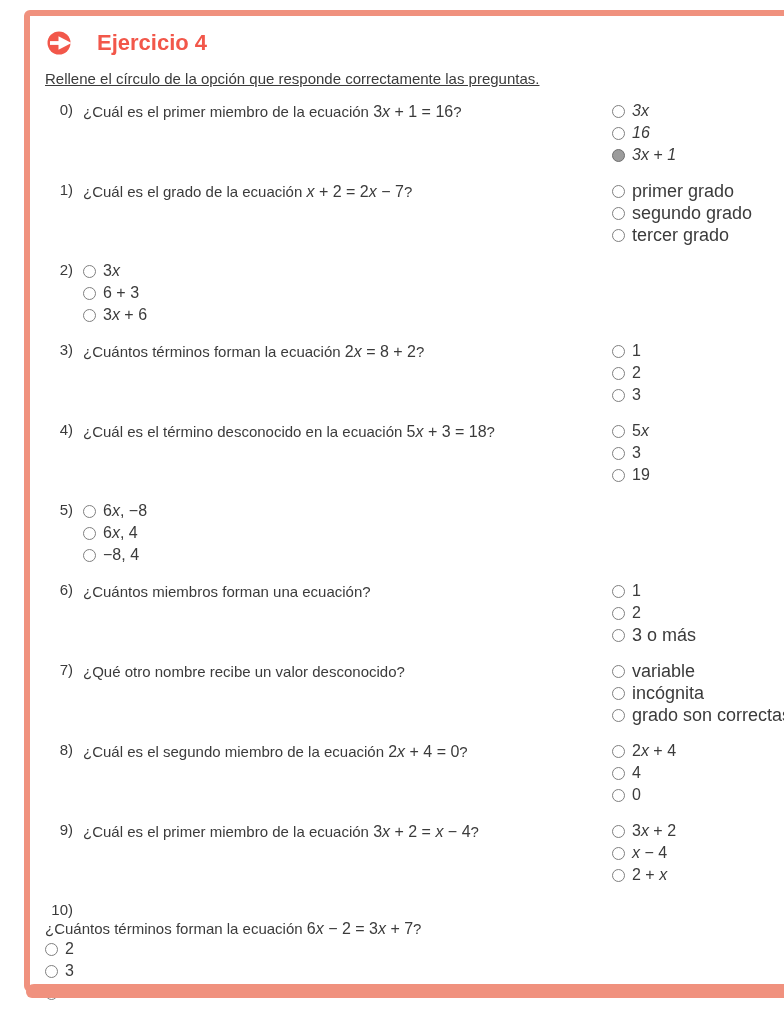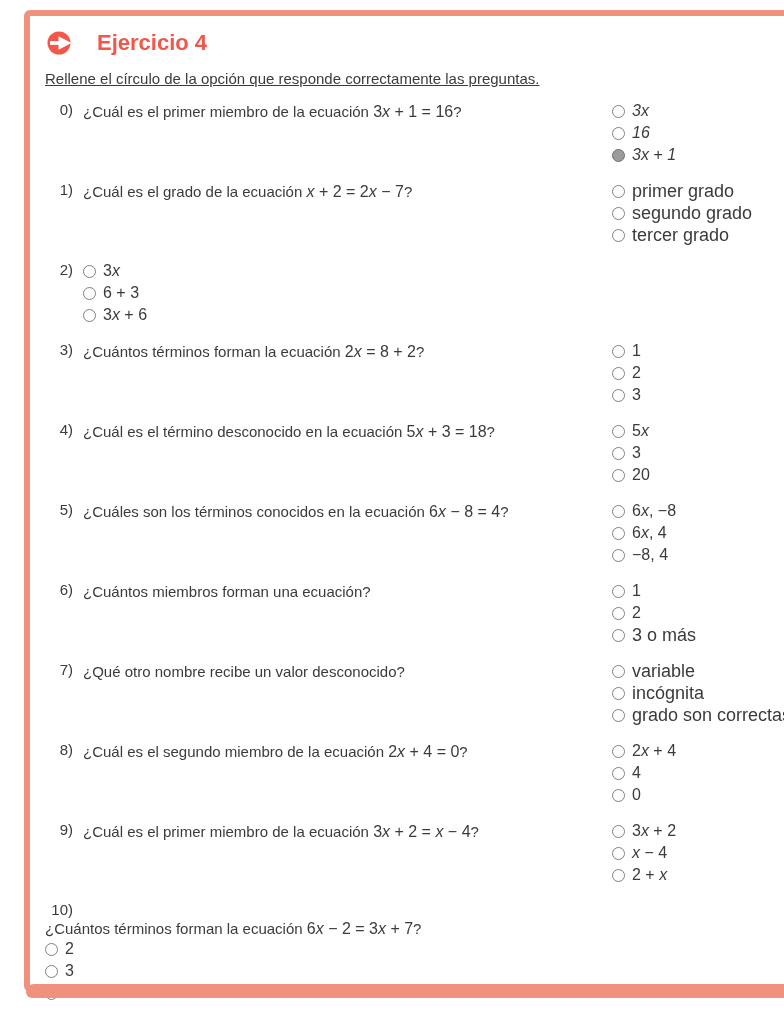--- a/index.html
+++ b/index.html
@@ -146,27 +146,26 @@
           <div class="opt">
     <span class="radio"></span>
     <span class="opt-label eq">5<i>x</i></span>
   </div>
           <div class="opt">
     <span class="radio"></span>
     <span class="opt-label eq">3</span>
   </div>
           <div class="opt">
     <span class="radio"></span>
-    <span class="opt-label eq">20</span>
+    <span class="opt-label eq">19</span>
   </div>
         </div>
   </div>
       <div class="q-row">
     <div class="q-num">5)</div>
-    <div class="q-text">¿Cuáles son los términos conocidos en la ecuación <span class="eq">6<i>x</i> − 8 = 4</span>?</div>
     <div class="q-options">
           <div class="opt">
     <span class="radio"></span>
     <span class="opt-label eq">6<i>x</i>, −8</span>
   </div>
           <div class="opt">
     <span class="radio"></span>
     <span class="opt-label eq">6<i>x</i>, 4</span>
   </div>
           <div class="opt">

